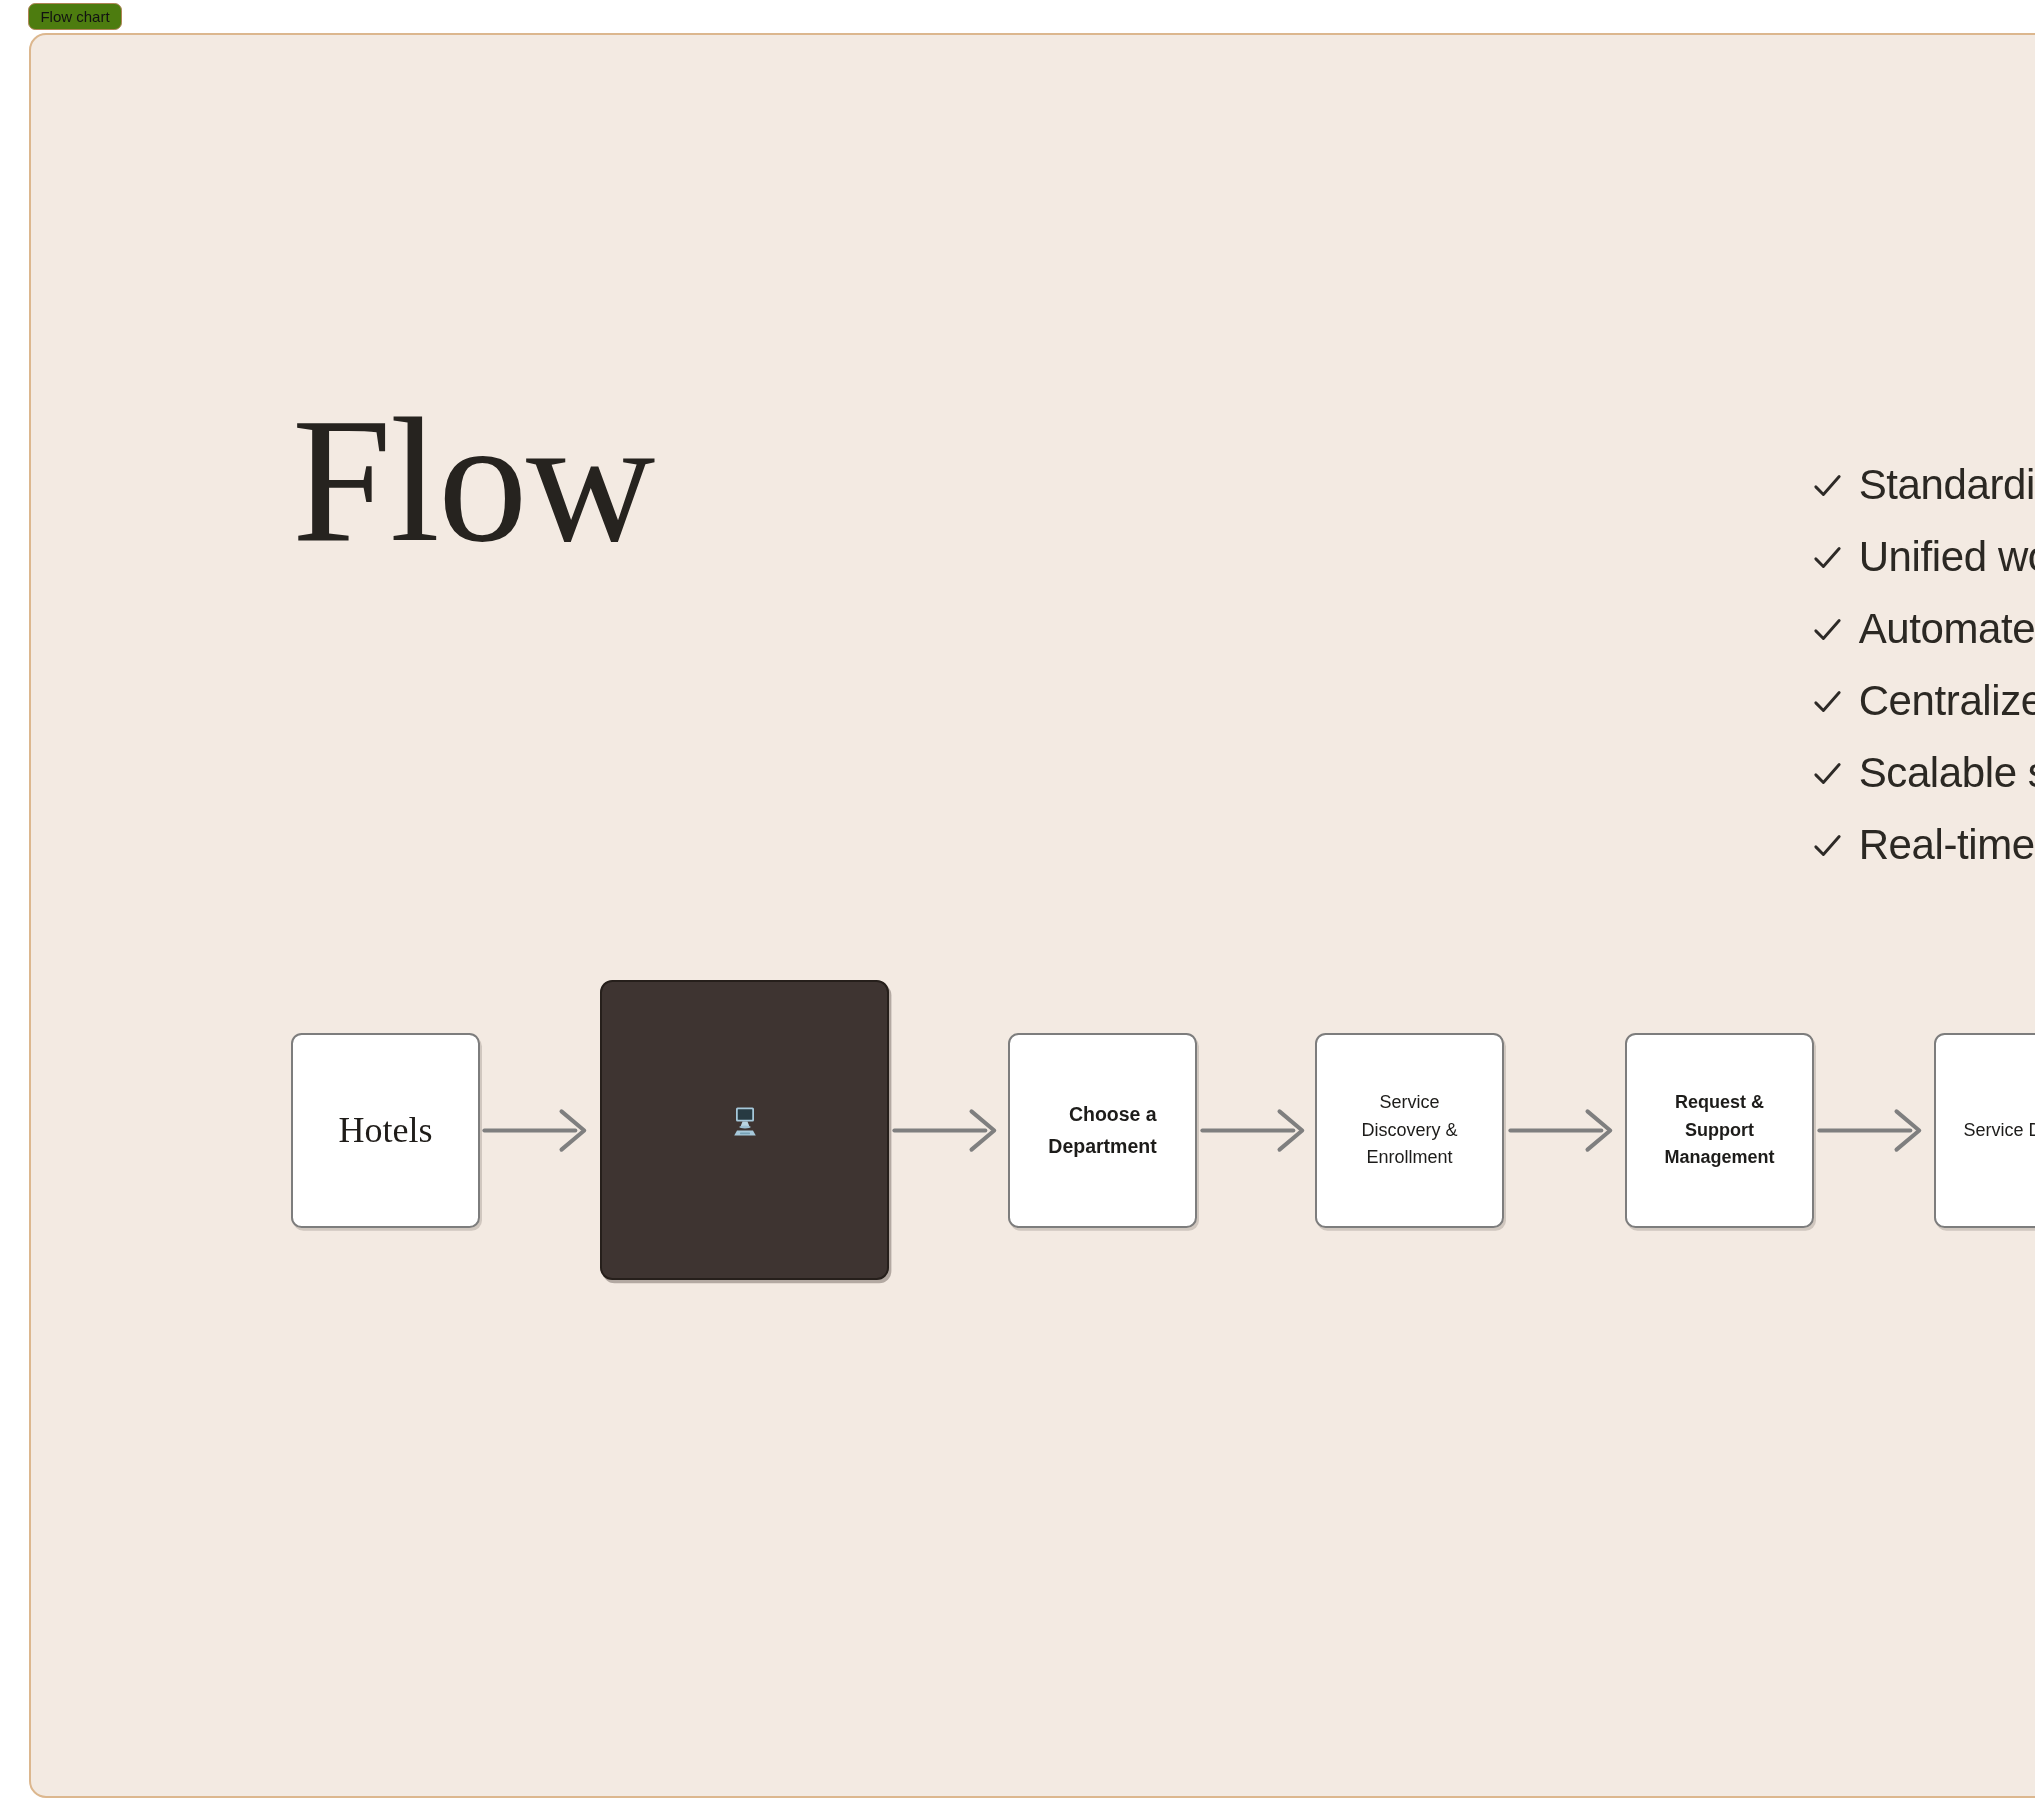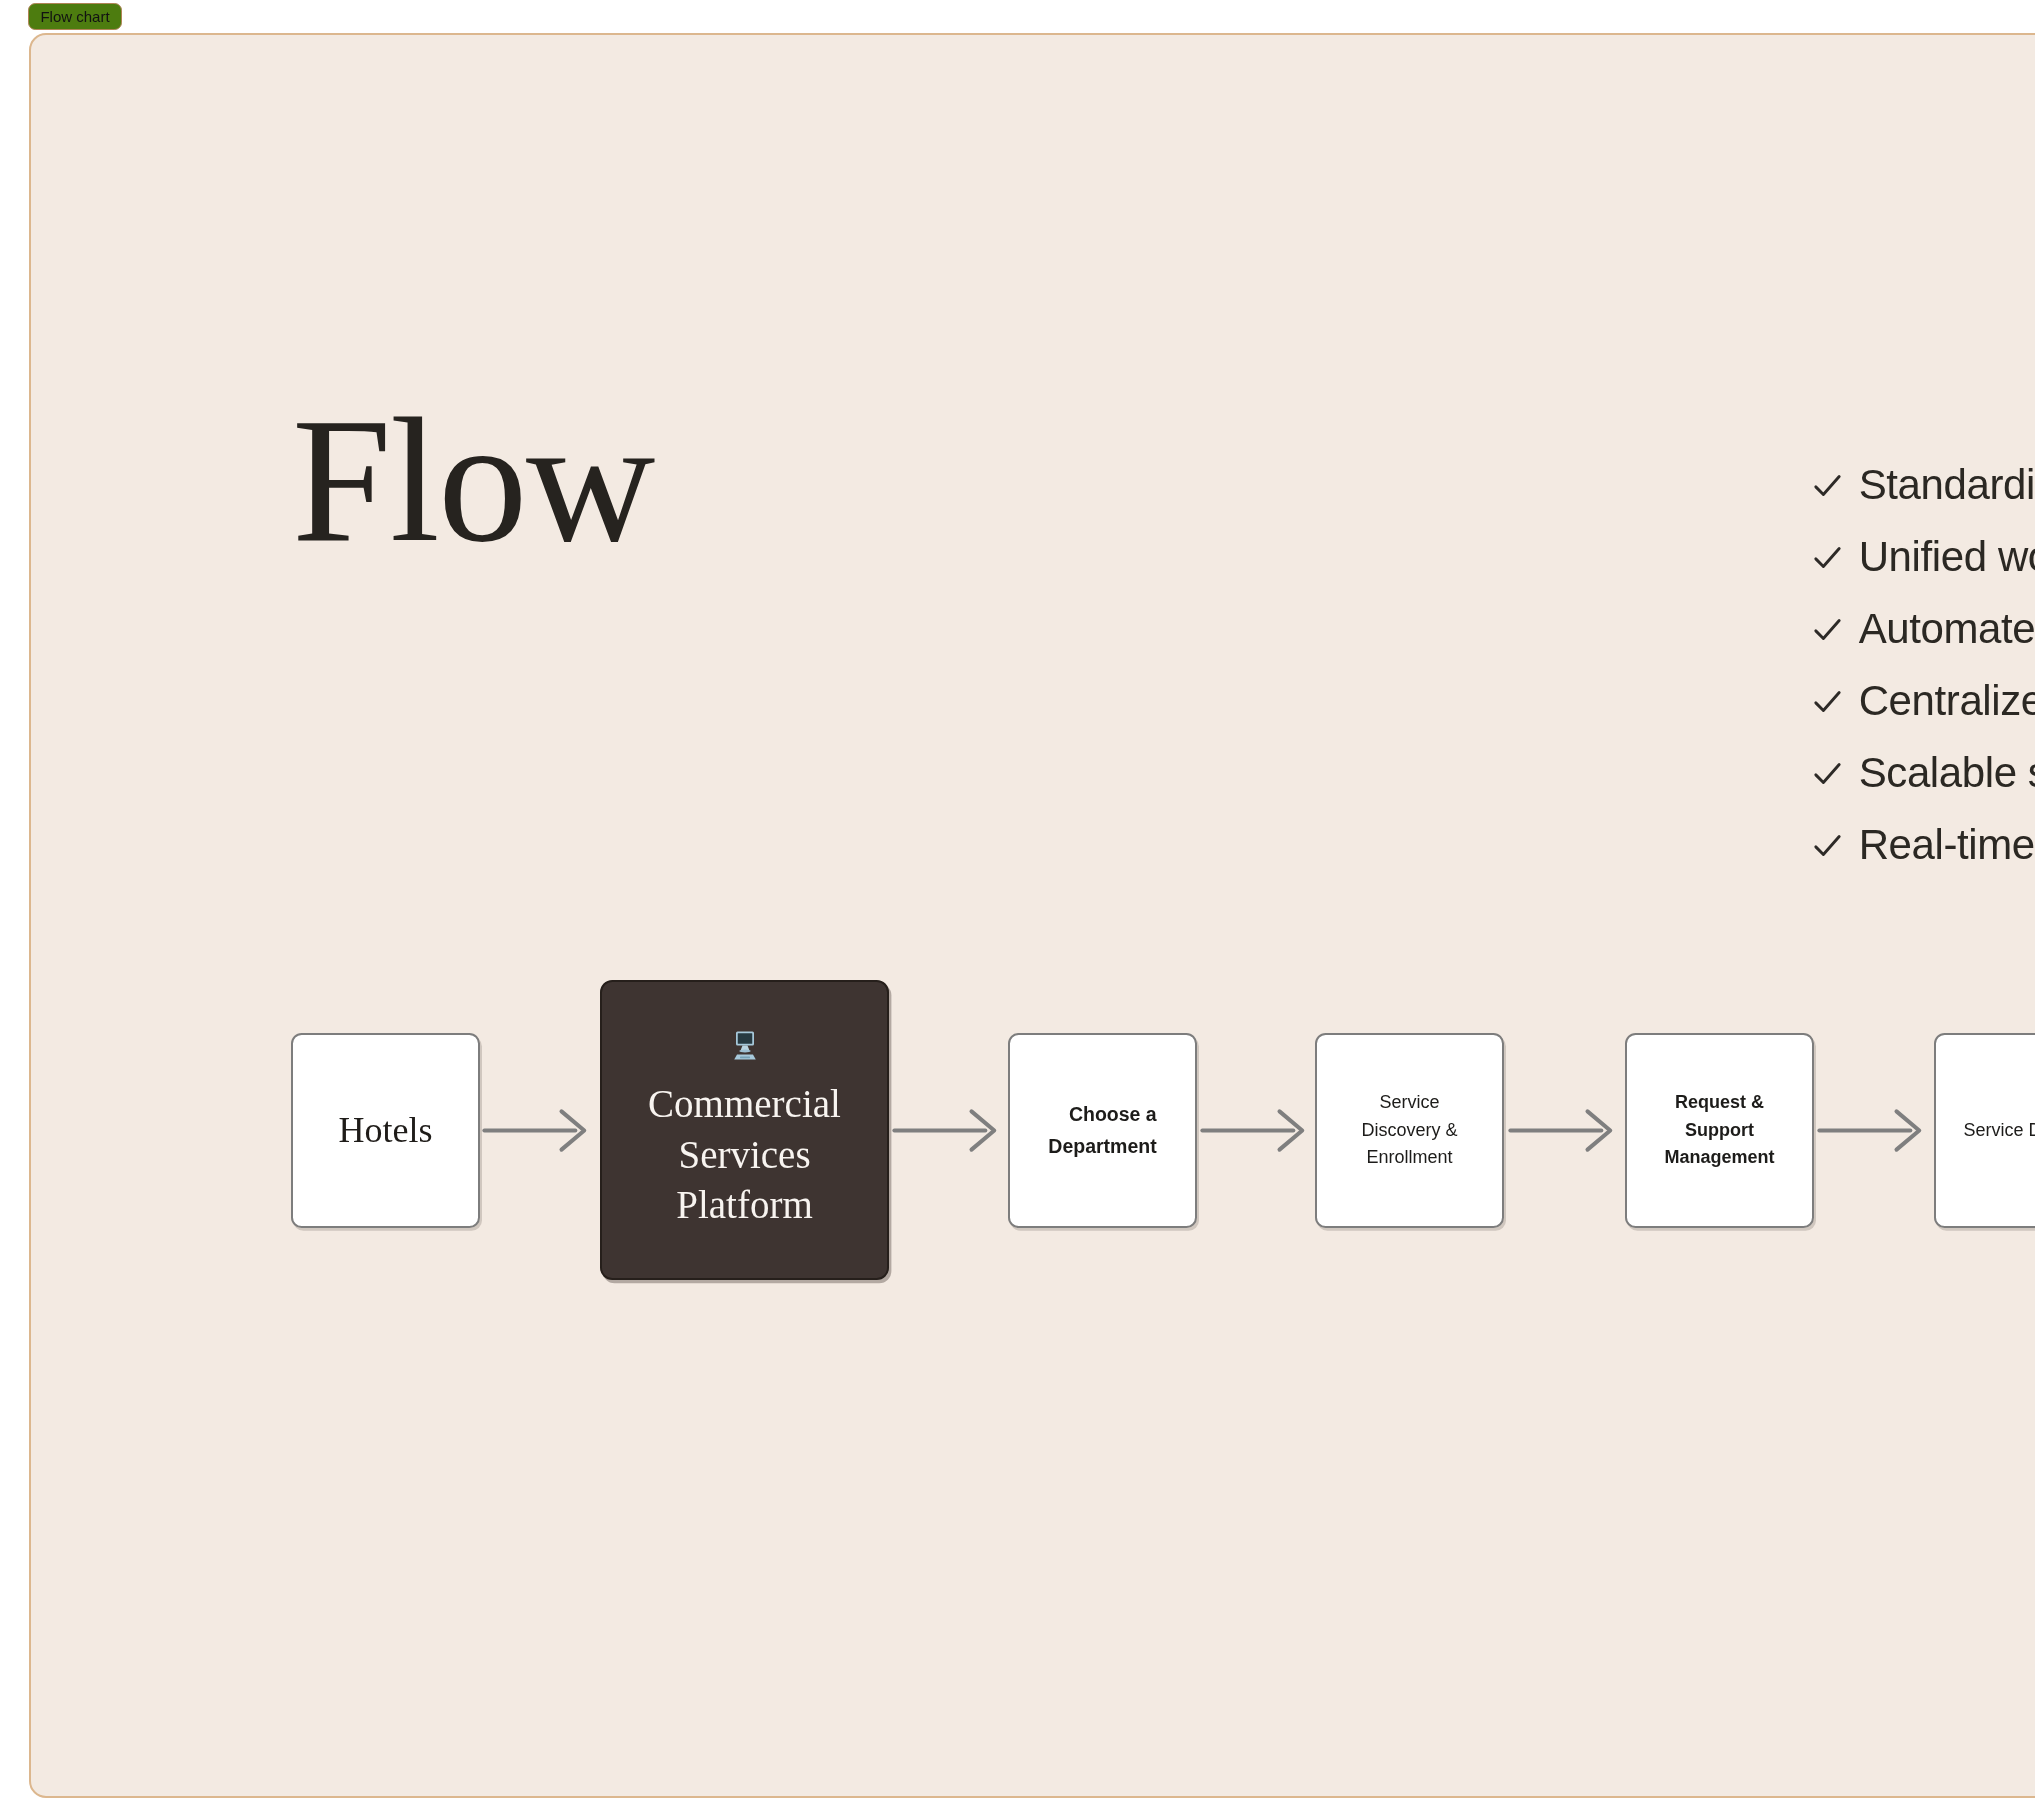--- a/index.html
+++ b/index.html
@@ -141,23 +141,20 @@
 
 <div class="node node-dark">
   <svg class="node-icon" viewBox="0 0 72 72">
     <rect x="18" y="5" width="36" height="28" rx="3" fill="#a6c8da"></rect>
     <rect x="21.5" y="8.5" width="29" height="21" rx="1" fill="#273a42"></rect>
     <path d="M31 33 h10 l3.5 9 h-17 z" fill="#bad4e1"></path>
     <ellipse cx="36" cy="44" rx="11.5" ry="3" fill="#9dbfd1"></ellipse>
     <path d="M20 51 h32 l5.5 10 h-43 z" fill="#a6c8da"></path>
     <rect x="26" y="55" width="20" height="3.4" rx="1.2" fill="#76a0b4"></rect>
   </svg>
-  <div class="label">Commercial
-Services
-Platform</div>
 </div>
 
 <div class="node node-sans node-bold pos-choose">
   <div class="label">Choose a
 Department</div>
 </div>
 
 <div class="node node-sans pos-discovery">
   <div class="label">Service
 Discovery &amp;

